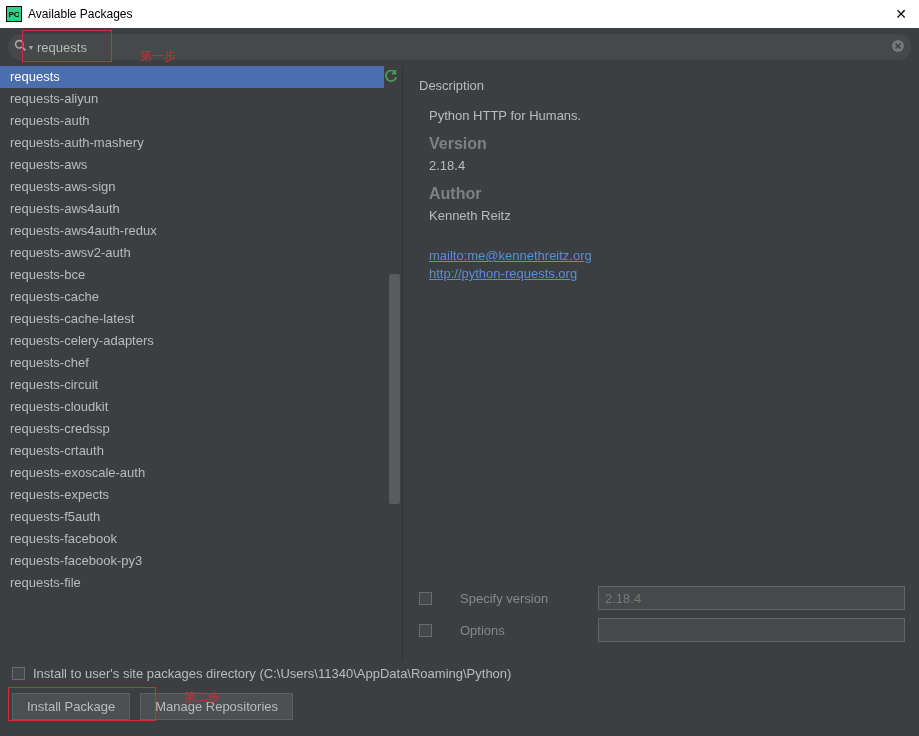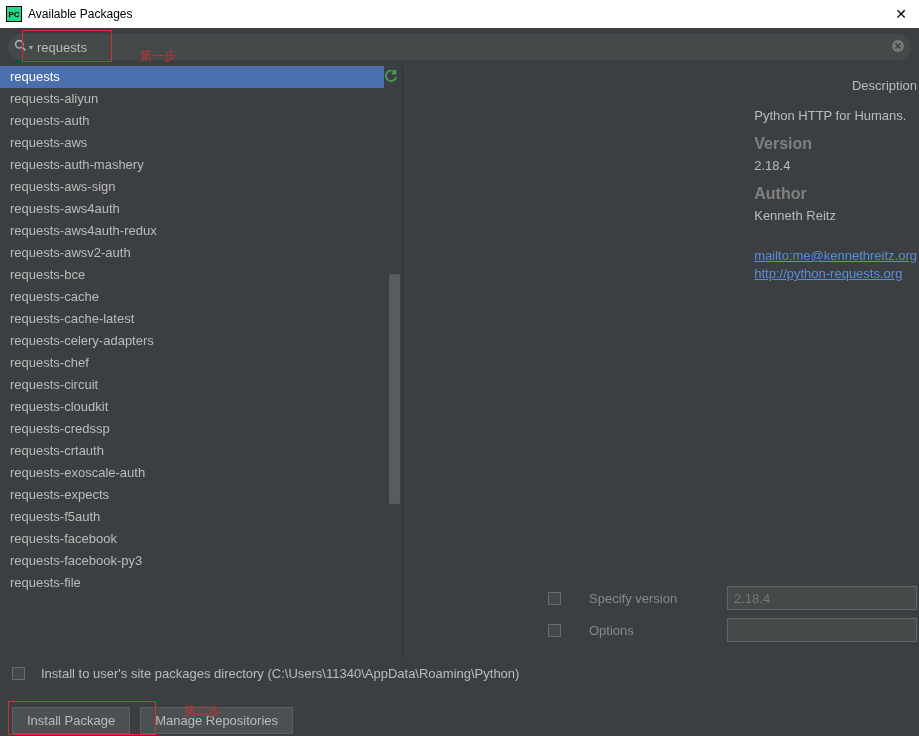--- a/index.html
+++ b/index.html
@@ -132,24 +132,23 @@
   background: #4b6eaf;
   color: #fff;
 }
 .divider {
   width: 1px;
   background: #323232;
 }
 .right-pane {
   flex: 1;
   background: #3c3f41;
-  padding: 12px 2px 10px 16px;
+  padding: 12px 14px 10px 16px;
   display: flex;
   flex-direction: column;
-  align-items: flex-end;
 }
 .desc-heading { color: #bbbbbb; font-size: 13px; margin-bottom: 14px; }
 .desc-body { padding-left: 10px; font-size: 13px; line-height: 18px; }
 .desc-text { color: #bbb; margin-bottom: 10px; }
 .sub-label { color: #808080; font-weight: bold; font-size: 16px; margin-bottom: 4px; }
 .sub-value { color: #bbb; margin-bottom: 10px; }
 .link { color: #5a8dd6; text-decoration: underline; }
 .right-spacer { flex: 1; }
 .opt-row {
   display: flex;
@@ -171,21 +170,21 @@
   color: #777;
   font-size: 13px;
   padding: 3px 6px;
   height: 24px;
 }
 .bottom {
   background: #3c3f41;
   padding: 6px 12px 10px 12px;
 }
 .install-row {
-  display: flex; align-items: center; gap: 16px; margin-bottom: 26px;
+  display: flex; align-items: center; gap: 8px; margin-bottom: 12px;
 }
 .install-row .lbl { color: #bbb; font-size: 13px; }
 .btn-row { display: flex; gap: 10px; position: relative; }
 .btn {
   background: #4c5052;
   border: 1px solid #5e6060;
   color: #bbb;
   font-size: 13px;
   padding: 5px 14px;
   cursor: default;
@@ -230,22 +229,22 @@
         <svg width="14" height="14" viewBox="0 0 16 16" fill="none" stroke="#499c54" stroke-width="2">
           <path d="M13 3 A6 6 0 1 0 14 8"></path>
             <path d="M13 0 L13 4 L9 4" fill="#499c54"></path>
         </svg>
       </div>
       <div class="pkg-list">
         <div class="inner" id="pkg-list-inner">
             <div class="pkg-item selected">requests</div>
             <div class="pkg-item">requests-aliyun</div>
             <div class="pkg-item">requests-auth</div>
+            <div class="pkg-item">requests-auth-mashery</div>
             <div class="pkg-item">requests-aws</div>
-            <div class="pkg-item">requests-auth-mashery</div>
             <div class="pkg-item">requests-aws-sign</div>
             <div class="pkg-item">requests-aws4auth</div>
             <div class="pkg-item">requests-aws4auth-redux</div>
             <div class="pkg-item">requests-awsv2-auth</div>
             <div class="pkg-item">requests-bce</div>
             <div class="pkg-item">requests-cache</div>
             <div class="pkg-item">requests-cache-latest</div>
             <div class="pkg-item">requests-celery-adapters</div>
             <div class="pkg-item">requests-chef</div>
             <div class="pkg-item">requests-circuit</div>

